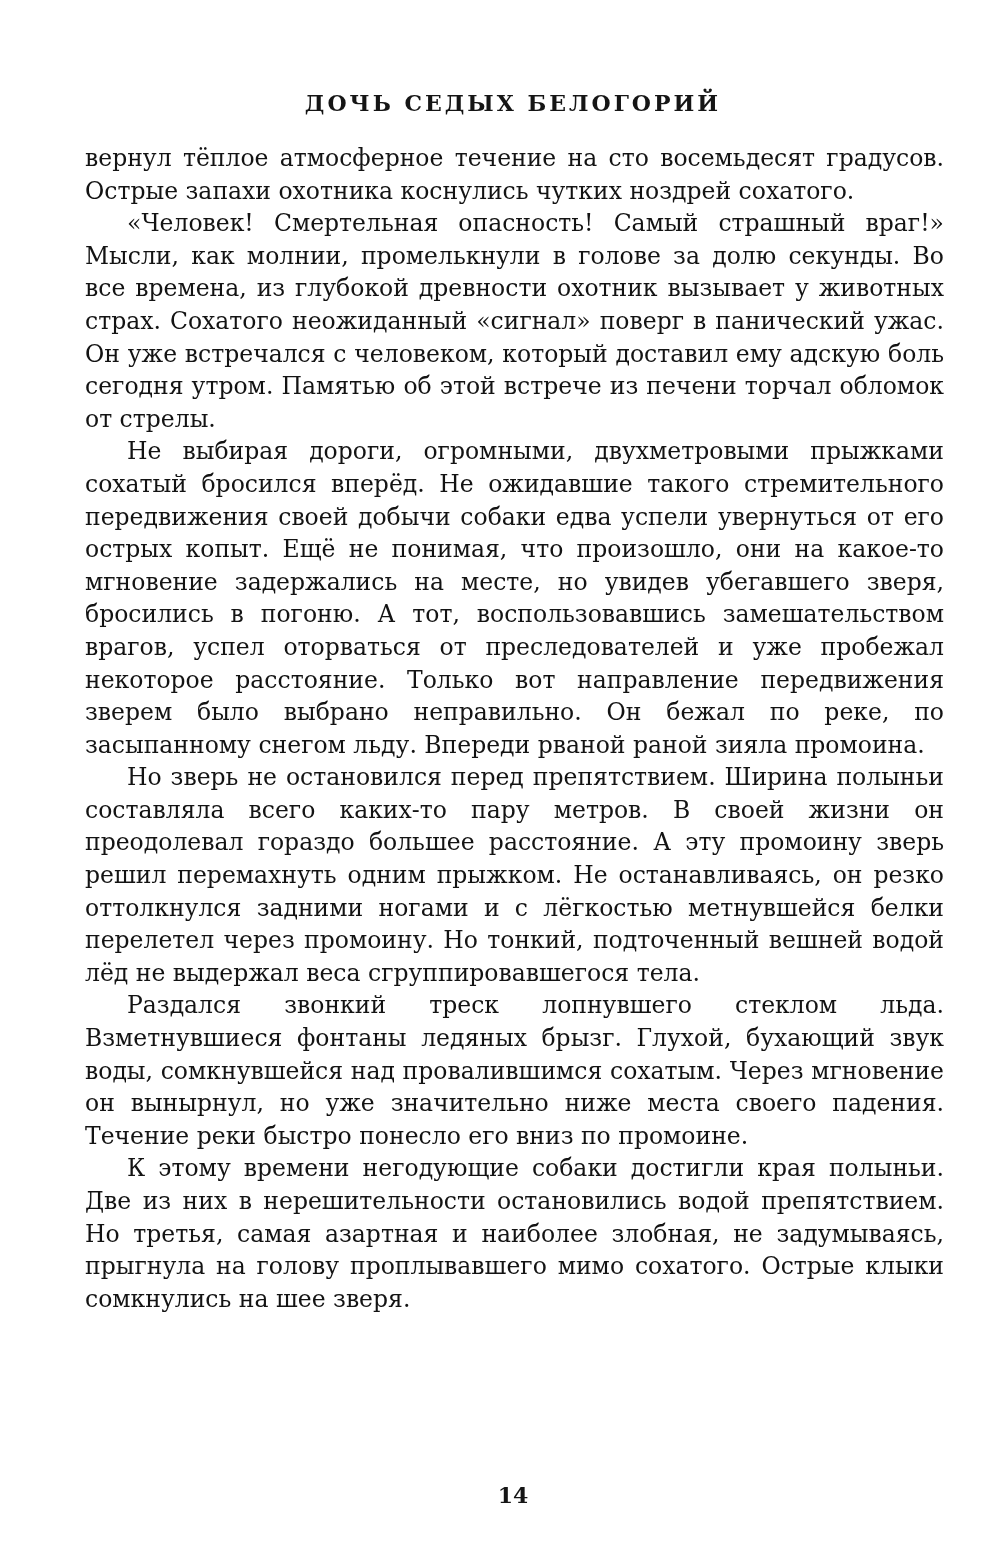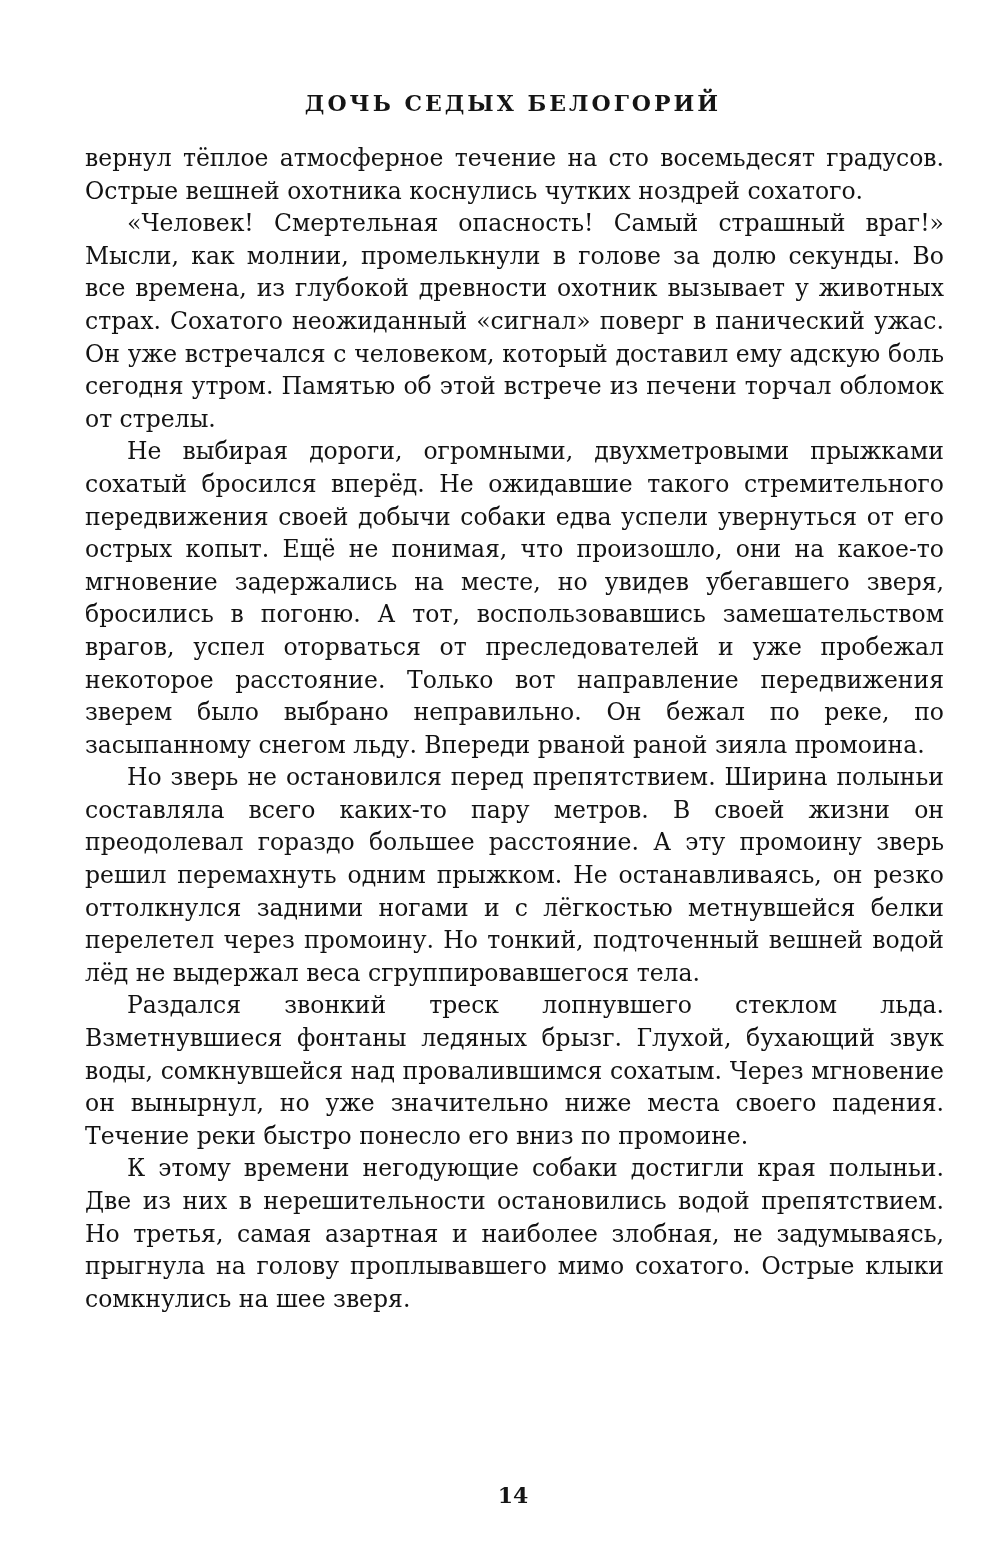--- a/index.html
+++ b/index.html
@@ -59,21 +59,21 @@
   }
 </style>
 </head>
 <body>
 
 <div class="page">
 
   <div class="running-head">ДОЧЬ СЕДЫХ БЕЛОГОРИЙ</div>
 
   <div class="text-block">
-    <p class="no-indent">вернул тёплое атмосферное течение на сто восемьдесят градусов. Острые вешней охотника коснулись чутких ноздрей сохатого.</p>
+    <p class="no-indent">вернул тёплое атмосферное течение на сто восемьдесят градусов. Острые запахи охотника коснулись чутких ноздрей сохатого.</p>
     <p>«Человек! Смертельная опасность! Самый страшный враг!» Мысли, как молнии, промелькнули в голове за долю секунды. Во все времена, из глубокой древности охотник вызывает у животных страх. Сохатого неожиданный «сигнал» поверг в панический ужас. Он уже встречался с человеком, который доставил ему адскую боль сегодня утром. Памятью об этой встрече из печени торчал обломок от стрелы.</p>
     <p>Не выбирая дороги, огромными, двухметровыми прыжками сохатый бросился вперёд. Не ожидавшие такого стремительного передвижения своей добычи собаки едва успели увернуться от его острых копыт. Ещё не понимая, что произошло, они на какое-то мгновение задержались на месте, но увидев убегавшего зверя, бросились в погоню. А тот, воспользовавшись замешательством врагов, успел оторваться от преследователей и уже пробежал некоторое расстояние. Только вот направление передвижения зверем было выбрано неправильно. Он бежал по реке, по засыпанному снегом льду. Впереди рваной раной зияла промоина.</p>
     <p>Но зверь не остановился перед препятствием. Ширина полыньи составляла всего каких-то пару метров. В своей жизни он преодолевал гораздо большее расстояние. А эту промоину зверь решил перемахнуть одним прыжком. Не останавливаясь, он резко оттолкнулся задними ногами и с лёгкостью метнувшейся белки перелетел через промоину. Но тонкий, подточенный вешней водой лёд не выдержал веса сгруппировавшегося тела.</p>
     <p>Раздался звонкий треск лопнувшего стеклом льда. Взметнувшиеся фонтаны ледяных брызг. Глухой, бухающий звук воды, сомкнувшейся над провалившимся сохатым. Через мгновение он вынырнул, но уже значительно ниже места своего падения. Течение реки быстро понесло его вниз по промоине.</p>
     <p>К этому времени негодующие собаки достигли края полыньи. Две из них в нерешительности остановились водой препятствием. Но третья, самая азартная и наиболее злобная, не задумываясь, прыгнула на голову проплывавшего мимо сохатого. Острые клыки сомкнулись на шее зверя.</p>
   </div>
 
   <div class="page-number">14</div>
 
 </div>

